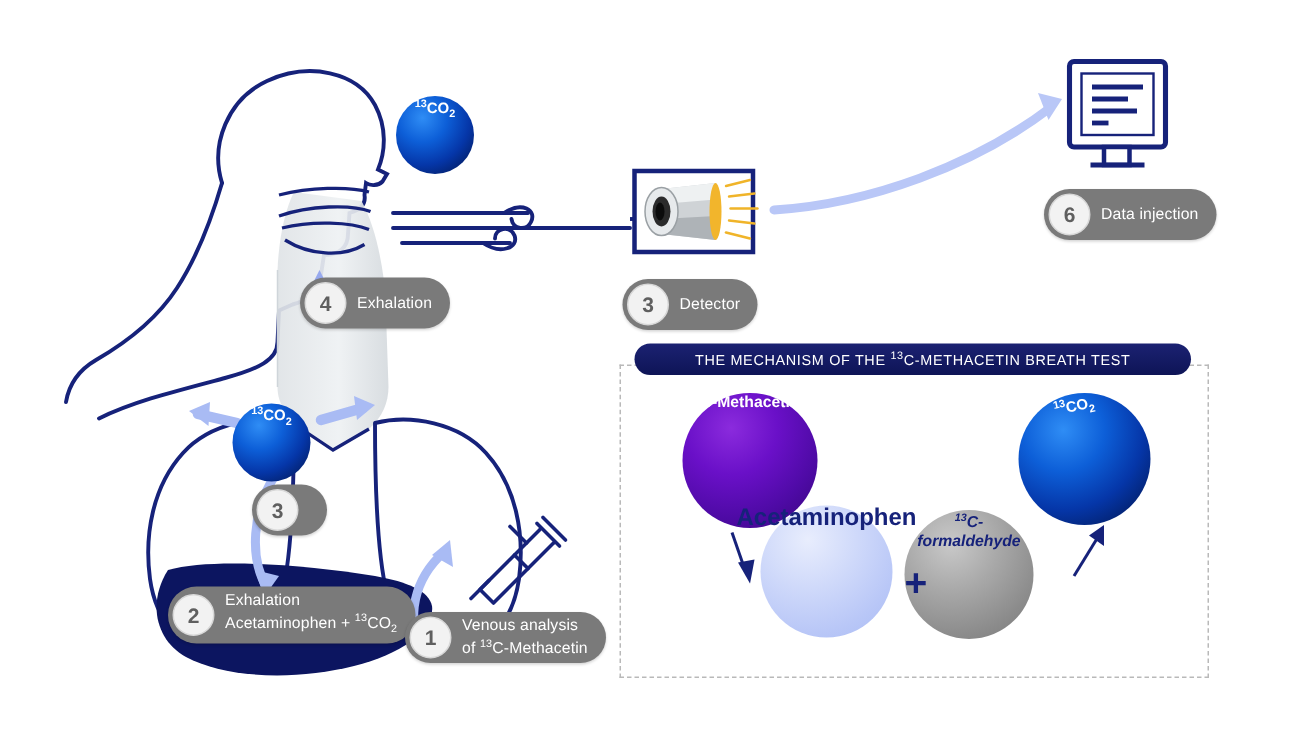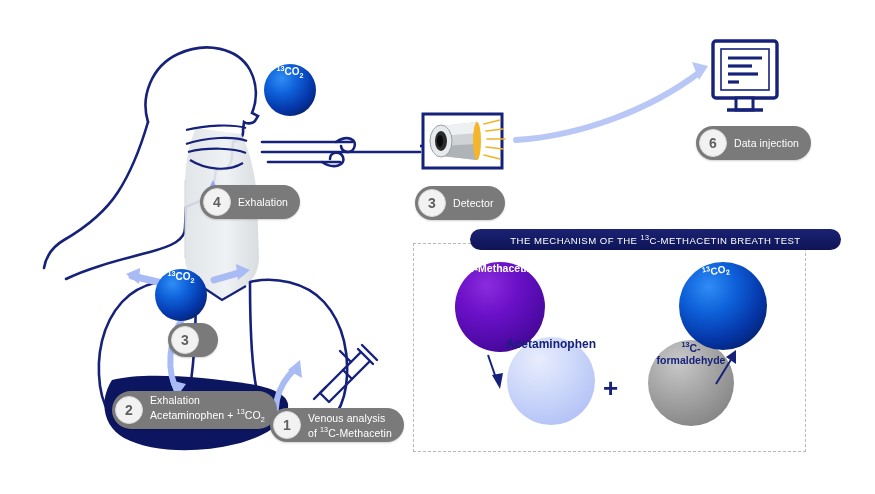--- a/index.html
+++ b/index.html
@@ -50,21 +50,21 @@
   .sph-grey{
     background:radial-gradient(circle at 36% 26%,#c9c9c9 0%,#a8a8a8 38%,#8e8e8e 70%,#777777 100%);
     color:#16227a;
   }
 
   .panel-title{
     position:absolute;background:#141a66;
     background:linear-gradient(180deg,#1b2272 0%,#0e1456 100%);
     border-radius:20px;color:#fff;
     display:flex;align-items:center;justify-content:center;
-    font-size:9.6px;letter-spacing:.45px;font-weight:400;margin-left:47px;
+    font-size:9.6px;letter-spacing:.45px;font-weight:400;
   }
   .dashed-panel{
     position:absolute;border:1px dashed #b9b9b9;background:#fff;
   }
   .plus{position:absolute;color:#16227a;font-size:26px;font-weight:700;line-height:1;}
   svg{position:absolute;left:0;top:0;overflow:visible;}
 </style>
 </head>
 <body>
 
@@ -249,25 +249,25 @@
   <div class="dashed-panel" style="left:413px;top:243px;width:391px;height:207px;"></div>
 
   <div class="panel-title" style="left:423px;top:229px;width:371px;height:21px;">
     <span>THE MECHANISM OF THE <sup>13</sup>C-METHACETIN BREATH TEST</span>
   </div>
 
   <div class="sphere sph-purple" style="left:455px;top:262px;width:90px;height:90px;font-size:10.5px;">
     <span>C-Methacetin</span>
   </div>
 
-  <div class="sphere sph-pale" style="left:507px;top:337px;width:88px;height:88px;font-size:12px;">
+  <div class="sphere sph-pale" style="left:507px;top:337px;width:88px;height:88px;font-size:16px;">
     <span>Acetaminophen</span>
   </div>
 
-  <div class="sphere sph-grey" style="left:648px;top:340px;width:86px;height:86px;font-size:10.5px;">
+  <div class="sphere sph-grey" style="left:603px;top:340px;width:86px;height:86px;font-size:10.5px;font-style:italic;">
     <span><sup>13</sup>C-formaldehyde</span>
   </div>
 
   <div class="sphere sph-blue" style="left:679px;top:262px;width:88px;height:88px;font-size:10px;">
     <span style="display:inline-block;transform:rotate(-12deg);"><sup>13</sup>CO<sub>2</sub></span>
   </div>
 
   <div class="plus" style="left:603px;top:375px;">+</div>
 
   <svg width="875" height="494">

